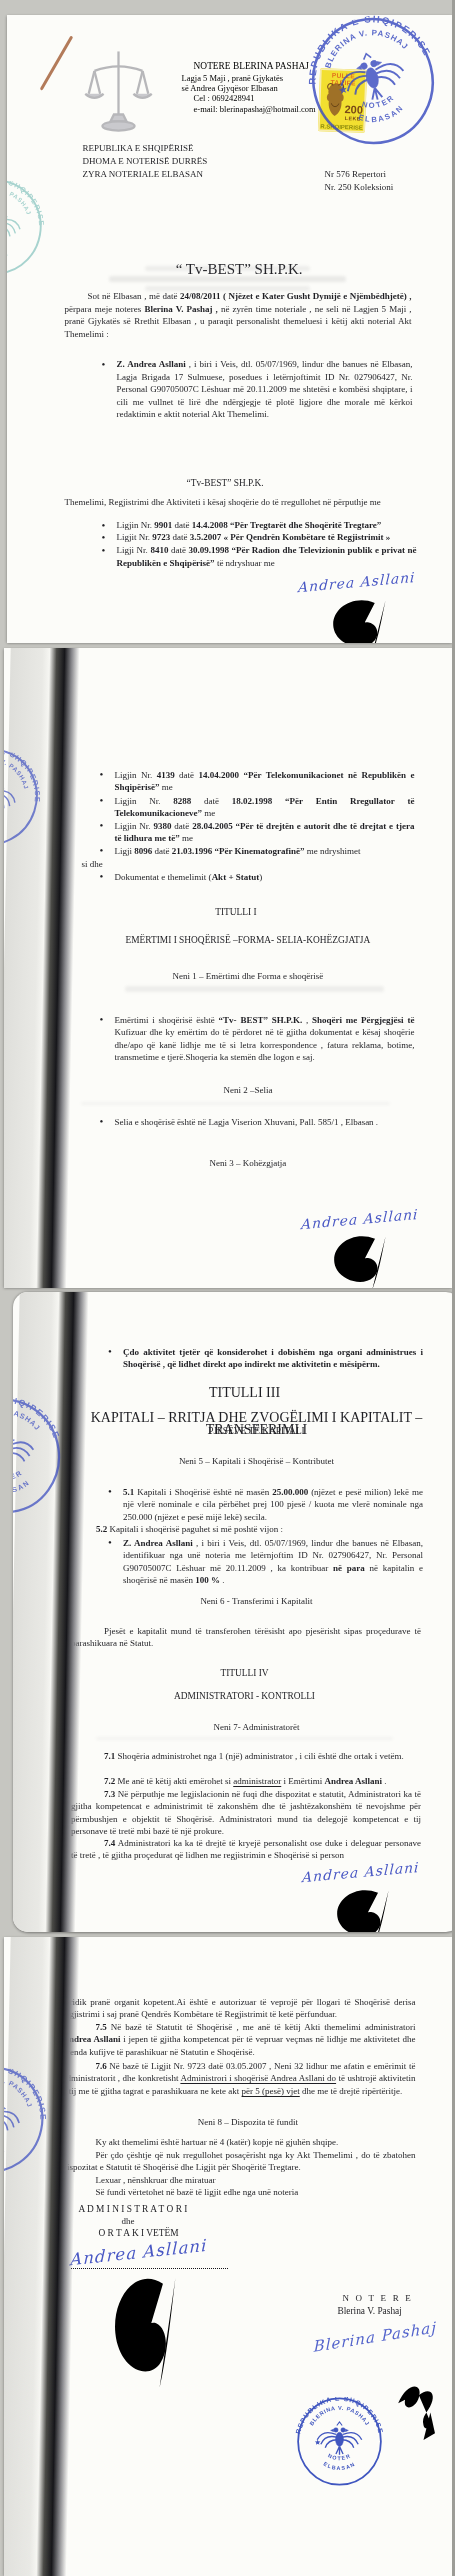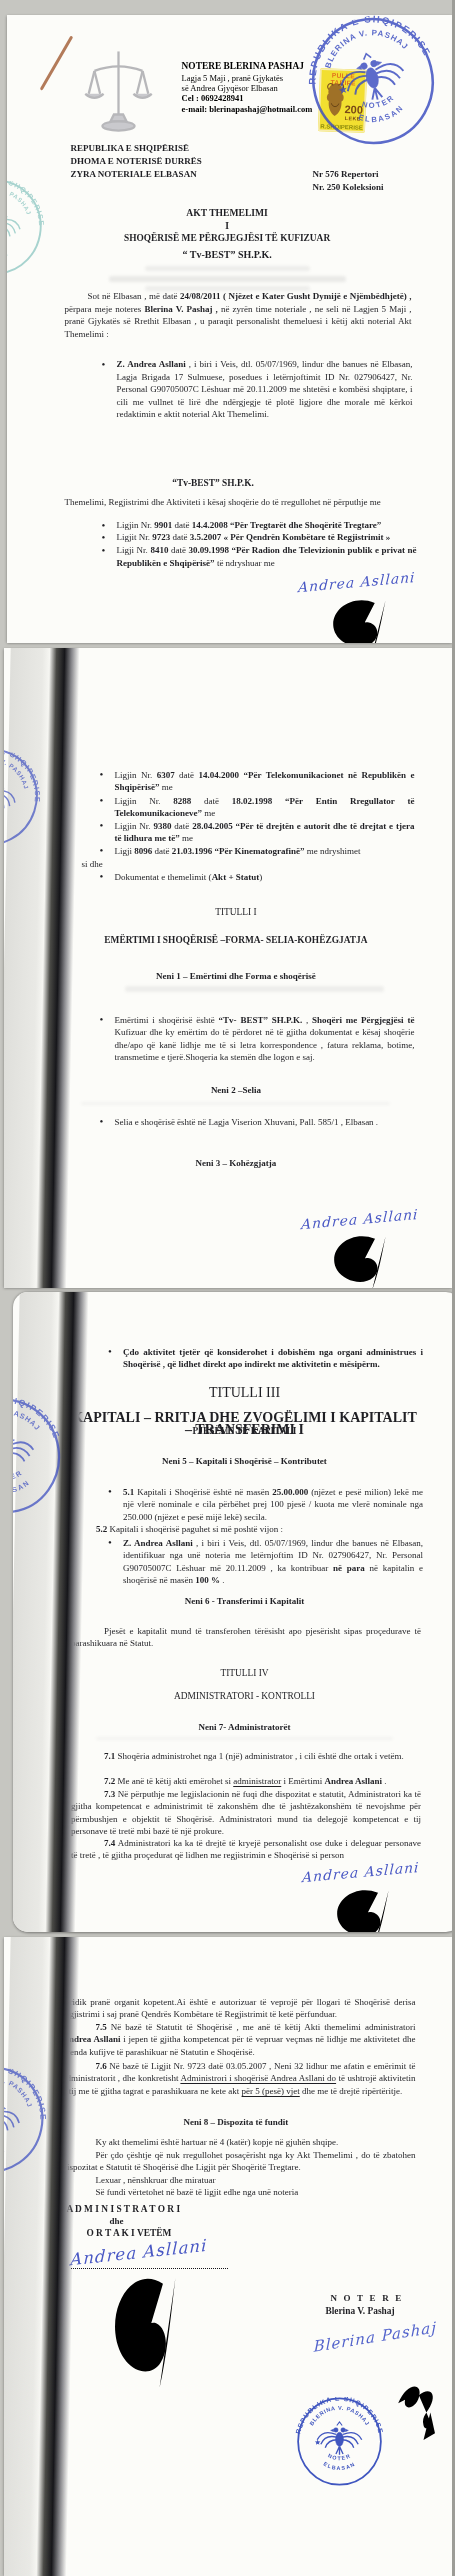--- a/index.html
+++ b/index.html
@@ -11,21 +11,21 @@
   #p2{left:4.4px;top:648px;width:448px;height:640px;}
   #p3{left:13px;top:1292px;width:448px;height:640px;border-radius:15px;}
   #p4{left:4.4px;top:1937px;width:448px;height:639px;}
   .gutter::before{content:"";position:absolute;left:0;top:0;width:71px;height:100%;z-index:3;
      background:linear-gradient(to right,#dededa 0px,#e9e9e5 32px,#f6f6f2 39px,#4a4a46 46px,#16161a 54px,#86868a 61px,rgba(252,252,249,0) 69px);
      transform:skewX(-1.2deg);}
   .abs{position:absolute;}
   .tx{position:absolute;font-size:9px;line-height:12.4px;color:#1f1f24;hyphens:none;}
   .j{text-align:justify;}
   .c{text-align:center;}
-  .b{font-weight:bold;}
+  .b{font-weight:normal;margin-left:12px;}
   .sm{font-size:8.5px;line-height:10.2px;}
   .seg-b{font-weight:700;}
   .seg-u{text-decoration:underline;text-underline-offset:1.7px;}
   .li{padding-left:0;}
   .li::before{content:"\2022";position:absolute;left:-15px;top:-0.6px;font-size:11px;color:#1f1f24;}
   .hw{position:absolute;font-family:"DejaVu Serif",serif;font-style:italic;color:#3a4ac0;
       letter-spacing:1.1px;opacity:.92;white-space:nowrap;}
   .ghost{position:absolute;background:#88888a;border-radius:2.8px;filter:blur(1.7px);}
   .pen-mark{position:absolute;width:2.8px;height:62px;background:#a05a32;border-radius:1.7px;opacity:.8;transform:rotate(30deg);}
   .stampw{position:absolute;z-index:4;}
@@ -147,26 +147,21 @@
       <div>REPUBLIKA E SHQIPËRISË</div>
       <div>DHOMA E NOTERISË DURRËS</div>
       <div>ZYRA NOTERIALE ELBASAN</div>
     </div>
 
     <div class="tx b" style="left:306px;top:153px;width:121px">
       <div>Nr 576 Repertori</div>
       <div>Nr. 250 Koleksioni</div>
     </div>
 
-    <div class="tx b c" style="left:55px;top:192px;width:331px;font-size:9.6px">
-      <div>AKT  THEMELIMI</div>
-      <div>I</div>
-      <div style="font-size:9.4px">SHOQËRISË ME PËRGJEGJËSI TË KUFIZUAR</div>
-    </div>
-    <div class="tx b c" style="left:55px;top:234px;width:331px;font-size:10px">“ Tv-BEST” SH.P.K.</div>
+    <div class="tx b c" style="left:55px;top:248px;width:331px;font-size:15px">“ Tv-BEST” SH.P.K.</div>
 
     <div class="ghost" style="left:138px;top:251px;width:165px;height:5px;opacity:.13"></div>
     <div class="ghost" style="left:102px;top:261px;width:237px;height:5.5px;opacity:.16"></div>
     <div class="ghost" style="left:138px;top:271px;width:165px;height:5px;opacity:.12"></div>
 
     <div class="tx j" style="left:58px;top:275px;width:347px;text-indent:23px"><span>Sot   në Elbasan , më datë  </span><span class="seg-b">24/08/2011 ( Njëzet e Kater Gusht Dymijë e Njëmbëdhjetë) ,</span><span> përpara meje noteres </span><span class="seg-b">Blerina V. Pashaj ,</span><span>  në zyrën time noteriale , ne seli në Lagjen 5 Maji , pranë Gjykatës së Rrethit  Elbasan , u paraqit personalisht themeluesi i këtij akti noterial Akt Themelimi  :</span></div>
 
     <div class="tx j li" style="left:110px;top:343px;width:296px"><span class="seg-b">Z. Andrea Asllani </span><span>, i biri i Veis, dtl. 05/07/1969, lindur dhe banues në Elbasan, Lagja Brigada 17 Sulmuese, posedues i letërnjoftimit ID Nr. 027906427, Nr. Personal G90705007C Lëshuar më 20.11.2009  me shtetësi e kombësi shqiptare, i cili me vullnet të lirë dhe ndërgjegje të plotë ligjore dhe morale më kërkoi redaktimin e aktit noterial Akt Themelimi.</span></div>
 
 
@@ -184,21 +179,21 @@
       </svg>
   </div>
 
   <div class="page gutter" id="p2">
     <div class="stampw" style="left:-62px;top:100px;width:98px;height:98px;color:#3a4cc0;opacity:.68;transform:rotate(18deg)">
       <svg viewBox="0 0 200 200">
           <use href="#notary-stamp"></use>
         </svg>
     </div>
 
-    <div class="tx j li" style="left:110px;top:121px;width:300px"><span>Ligjin Nr. </span><span class="seg-b">6307</span><span> datë </span><span class="seg-b">14.04.2000</span><span>  </span><span class="seg-b">“Për Telekomunikacionet në Republikën e Shqipërisë”</span><span> me</span></div>
+    <div class="tx j li" style="left:110px;top:121px;width:300px"><span>Ligjin Nr. </span><span class="seg-b">4139</span><span> datë </span><span class="seg-b">14.04.2000</span><span>  </span><span class="seg-b">“Për Telekomunikacionet në Republikën e Shqipërisë”</span><span> me</span></div>
     <div class="tx j li" style="left:110px;top:147px;width:300px"><span>Ligjin  Nr.  </span><span class="seg-b">8288</span><span>  datë  </span><span class="seg-b">18.02.1998</span><span>  </span><span class="seg-b">“Për  Entin  Rregullator  të Telekomunikacioneve”</span><span> me</span></div>
     <div class="tx j li" style="left:110px;top:172px;width:300px"><span>Ligjin  Nr. </span><span class="seg-b">9380</span><span> datë </span><span class="seg-b">28.04.2005</span><span> </span><span class="seg-b">“Për të drejtën e autorit dhe të drejtat e tjera të lidhura me të”</span><span> me</span></div>
     <div class="tx li" style="left:110px;top:197px;width:300px"><span>Ligji   </span><span class="seg-b">8096</span><span>  datë </span><span class="seg-b">21.03.1996</span><span> </span><span class="seg-b">“Për Kinematografinë”</span><span> me ndryshimet</span></div>
     <div class="tx" style="left:77px;top:210px;width:110px">si dhe</div>
     <div class="tx li" style="left:110px;top:223px;width:300px"><span>Dokumentat e themelimit (</span><span class="seg-b">Akt + Statut</span><span>)</span></div>
 
     <div class="tx c" style="left:66px;top:258px;width:331px;font-size:9.4px">TITULLI  I</div>
     <div class="tx b c" style="left:55px;top:286px;width:353px;font-size:9.4px">EMËRTIMI I SHOQËRISË –FORMA-  SELIA-KOHËZGJATJA</div>
     <div class="tx b c" style="left:66px;top:322px;width:331px">Neni 1 – Emërtimi  dhe Forma e shoqërisë</div>
 

